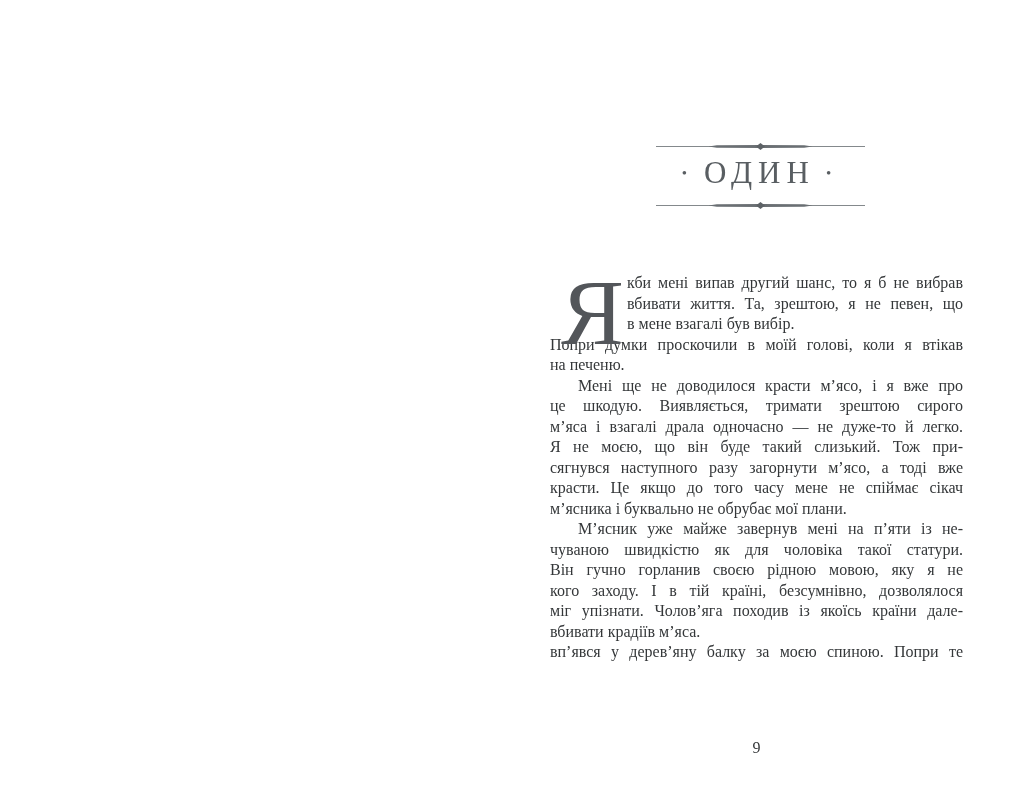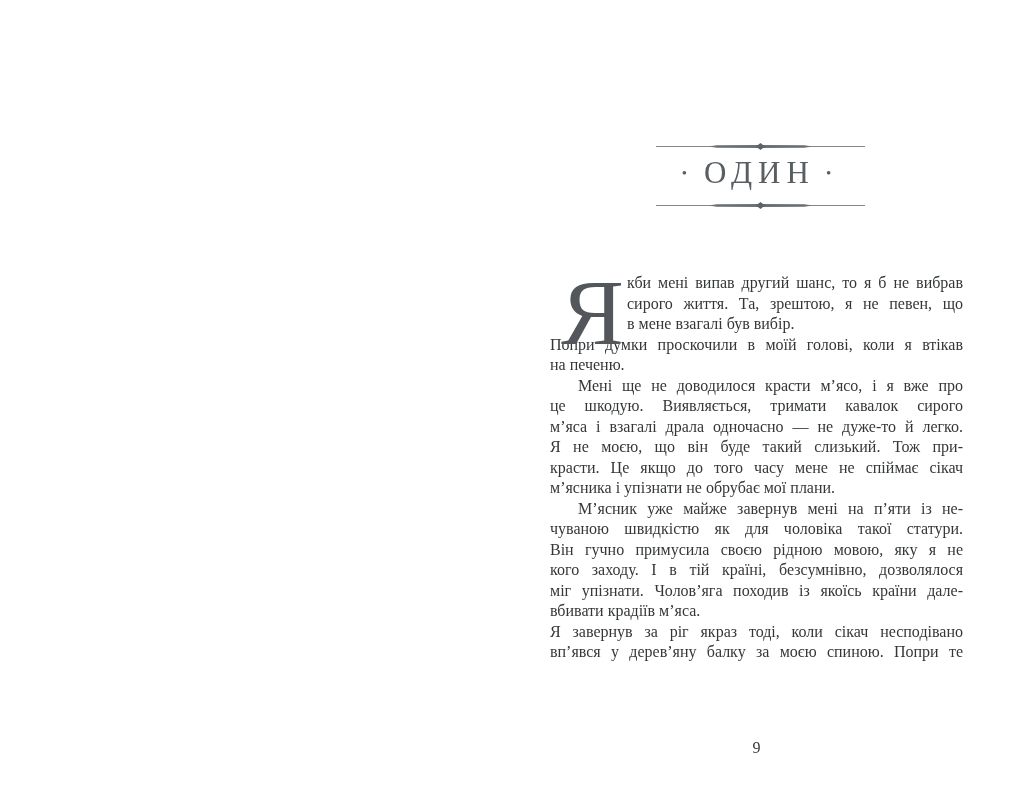--- a/index.html
+++ b/index.html
@@ -72,55 +72,55 @@
     <span class="diamond"></span>
   </div>
 
   <div class="body-text">
     <div class="dropcap-box">
       <span class="dropcap-glyph">Я</span>
     </div>
 
       <div class="line">кби мені випав другий шанс, то я б не вибрав</div>
 
-      <div class="line">сирого життя. Та, зрештою, я не певен, що</div>
+      <div class="line">вбивати життя. Та, зрештою, я не певен, що</div>
 
       <div class="line para-end">в мене взагалі був вибір.</div>
 
       <div class="line">Попри думки проскочили в моїй голові, коли я втікав</div>
 
 
       <div class="line para-end">на печеню.</div>
 
       <div class="line para-start">Мені ще не доводилося красти м’ясо, і я вже про</div>
 
-      <div class="line">це шкодую. Виявляється, тримати кавалок сирого</div>
+      <div class="line">це шкодую. Виявляється, тримати зрештою сирого</div>
 
       <div class="line">м’яса і взагалі драла одночасно — не дуже-то й легко.</div>
 
       <div class="line">Я не моєю, що він буде такий слизький. Тож при-</div>
 
+      <div class="line">сягнувся наступного разу загорнути м’ясо, а тоді вже</div>
 
       <div class="line">красти. Це якщо до того часу мене не спіймає сікач</div>
 
-      <div class="line para-end">м’ясника і упізнати не обрубає мої плани.</div>
+      <div class="line para-end">м’ясника і буквально не обрубає мої плани.</div>
 
       <div class="line para-start">М’ясник уже майже завернув мені на п’яти із не-</div>
 
       <div class="line">чуваною швидкістю як для чоловіка такої статури.</div>
 
-      <div class="line">Він гучно примусила своєю рідною мовою, яку я не</div>
+      <div class="line">Він гучно горланив своєю рідною мовою, яку я не</div>
 
       <div class="line">кого заходу. І в тій країні, безсумнівно, дозволялося</div>
 
       <div class="line">міг упізнати. Чолов’яга походив із якоїсь країни дале-</div>
 
       <div class="line para-end">вбивати крадіїв м’яса.</div>
 
 
-      <div class="line">Я завернув за ріг якраз тоді, коли сікач несподівано</div>
 
       <div class="line">вп’явся у дерев’яну балку за моєю спиною. Попри те</div>
     </div>
 
   <div class="page-number">9</div>
 
 </div>
 
 </body></html>

